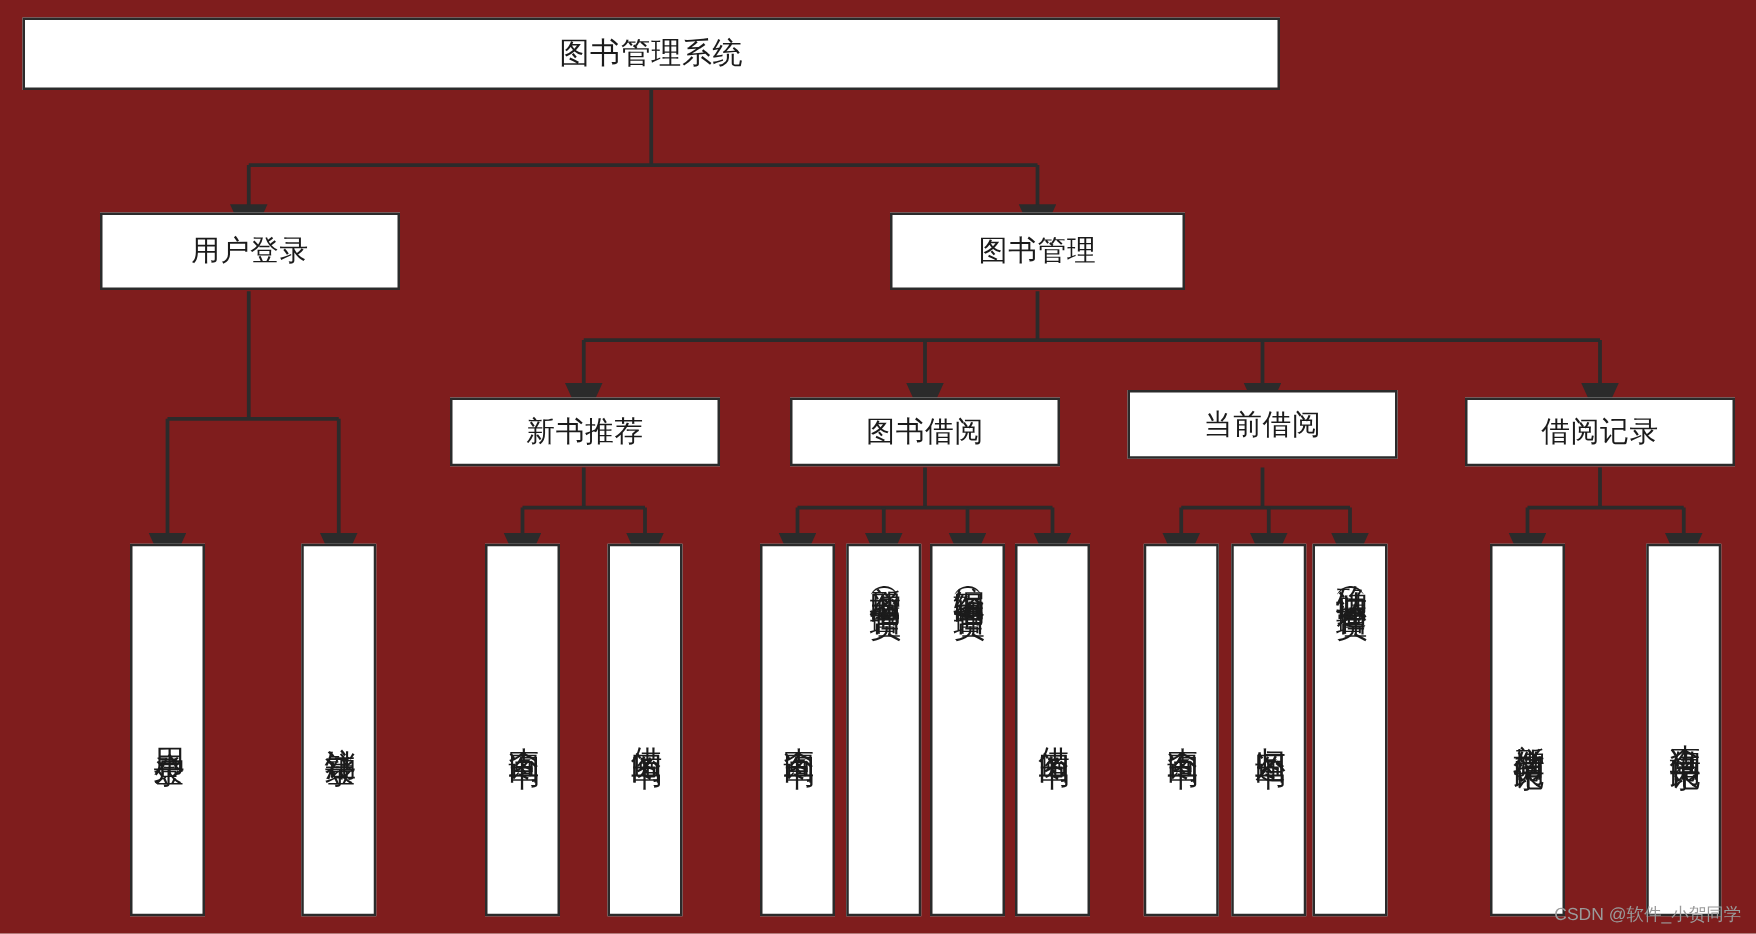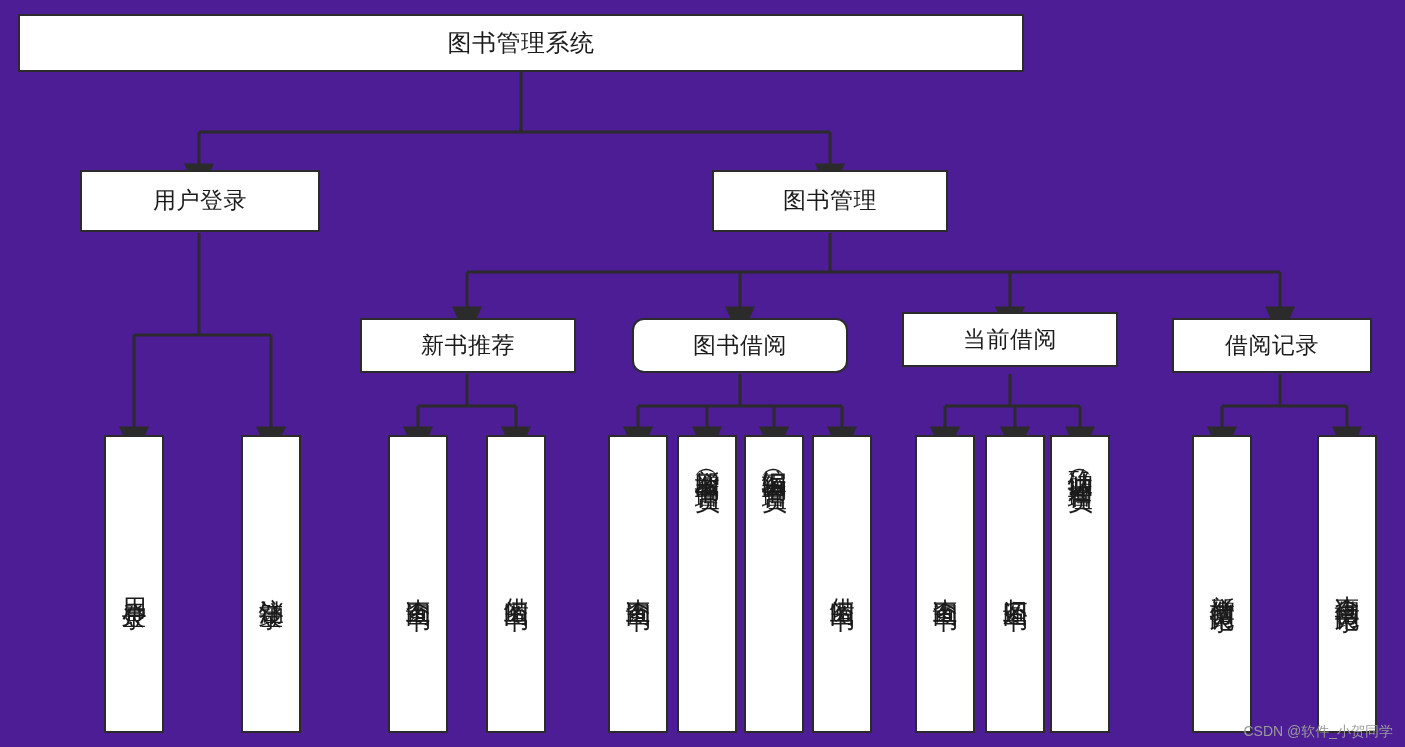--- a/index.html
+++ b/index.html
@@ -8,21 +8,21 @@
     padding: 0;
     background: #ffffff;
   }
   body {
     font-family: "Liberation Sans", "DejaVu Sans", sans-serif;
   }
   #diagram-root {
     position: relative;
     width: 1405px;
     height: 747px;
-    background: #4c1d95;
+    background: #7f1d1d;
     overflow: hidden;
   }
   #edge-layer {
     position: absolute;
     left: 0;
     top: 0;
     width: 1405px;
     height: 747px;
   }
   .node {
@@ -141,29 +141,29 @@
   </div>
 
   <div class="node horiz" style="left:360px; top:318px; width:216px; height:55px;">
     <span class="label">新书推荐</span>
   </div>
 
   <div class="node horiz" style="left:712px; top:170px; width:236px; height:62px;">
     <span class="label">图书管理</span>
   </div>
 
-  <div class="node horiz" style="left:632px; top:318px; width:216px; height:55px;border-radius:12px;">
+  <div class="node horiz" style="left:632px; top:318px; width:216px; height:55px;">
     <span class="label">图书借阅</span>
   </div>
 
   <div class="node horiz" style="left:902px; top:312px; width:216px; height:55px;">
     <span class="label">当前借阅</span>
   </div>
 
-  <div class="node horiz" style="left:1172px; top:318px; width:200px; height:55px;">
+  <div class="node horiz" style="left:1172px; top:318px; width:216px; height:55px;">
     <span class="label">借阅记录</span>
   </div>
 
   <div class="node vert pad-center" style="left:104px; top:435px; width:60px; height:298px;">
     <span class="label">用户登录</span>
   </div>
 
   <div class="node vert pad-center" style="left:241px; top:435px; width:60px; height:298px;">
     <span class="label">注销登录</span>
   </div>

